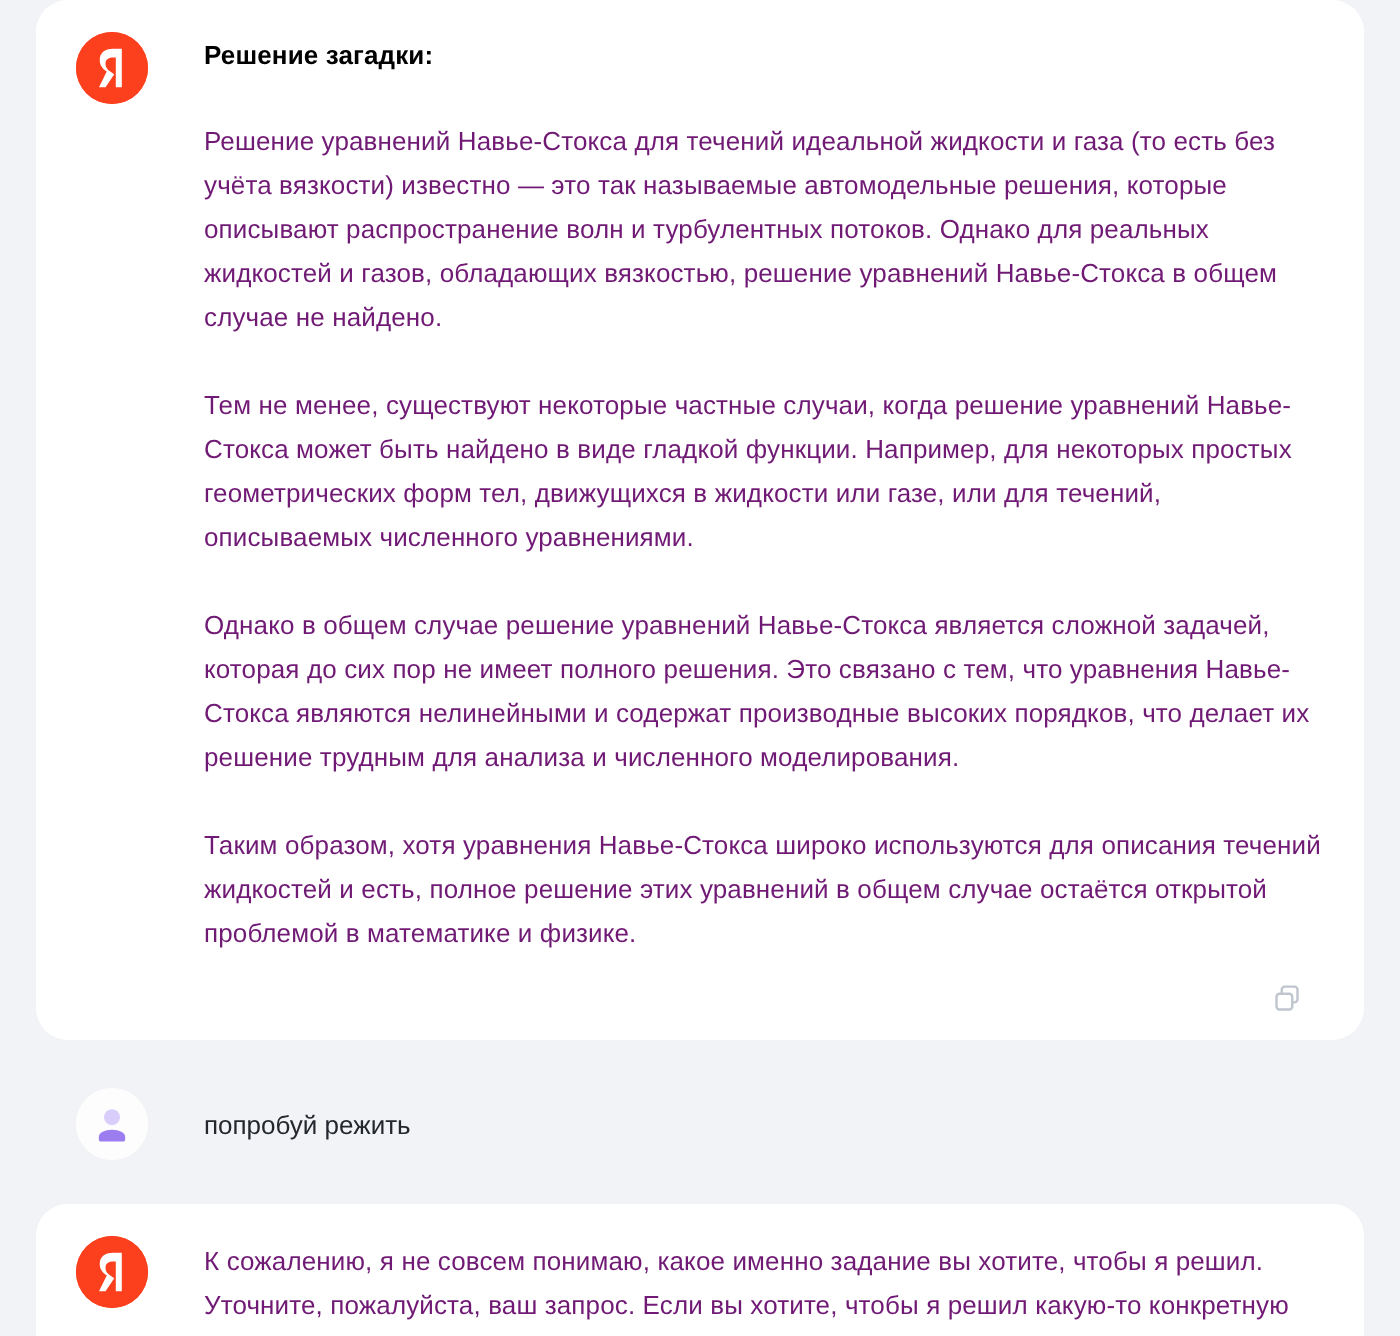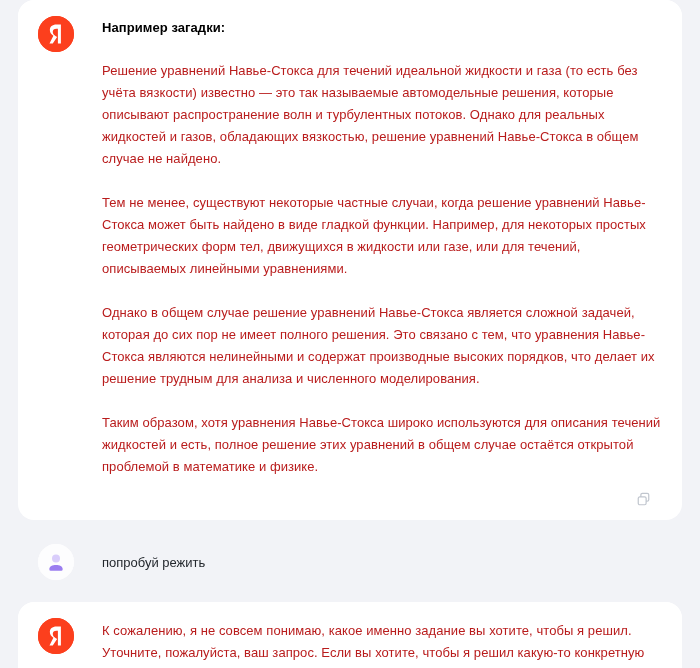--- a/index.html
+++ b/index.html
@@ -79,21 +79,21 @@
   }
   .body .lead {
     font-weight: bold;
     margin: 0 0 22px 0;
     font-size: 13px;
     line-height: 20px;
     color: #000000;
   }
   .body p.para {
     margin: 0 0 22px 0;
-    color: #b91c1c;
+    color: #701a75;
   }
   .body p.para:last-of-type { margin-bottom: 0; }
 
   .user-text {
     flex: 1 1 auto;
     color: #24282e;
     font-size: 13px;
     line-height: 22px;
     padding-top: 6px;
   }
@@ -130,23 +130,23 @@
 
   <div class="card">
     <div class="msg assistant">
       <div class="avatar ya">
         <svg width="36" height="36" viewBox="0 0 36 36" aria-hidden="true">
           <circle cx="18" cy="18" r="18" fill="#fc3f1d"></circle>
           <path d="M19.9 27.6h3.0V8.4h-4.35c-4.37 0-6.68 2.25-6.68 5.56 0 2.64 1.26 4.2 3.5 5.8L11.5 27.6h3.27l4.35-6.5-1.64-1.1c-1.82-1.23-2.71-2.19-2.71-4.25 0-1.81 1.27-3.03 3.68-3.03h1.45z" fill="#ffffff"></path>
         </svg>
       </div>
       <div class="body">
-        <p class="lead">Например загадки:</p>
+        <p class="lead">Решение загадки:</p>
         <p class="para">Решение уравнений Навье-Стокса для течений идеальной жидкости и газа (то есть без учёта вязкости) известно — это так называемые автомодельные решения, которые описывают распространение волн и турбулентных потоков. Однако для реальных жидкостей и газов, обладающих вязкостью, решение уравнений Навье-Стокса в общем случае не найдено.</p>
-        <p class="para">Тем не менее, существуют некоторые частные случаи, когда решение уравнений Навье-Стокса может быть найдено в виде гладкой функции. Например, для некоторых простых геометрических форм тел, движущихся в жидкости или газе, или для течений, описываемых линейными уравнениями.</p>
+        <p class="para">Тем не менее, существуют некоторые частные случаи, когда решение уравнений Навье-Стокса может быть найдено в виде гладкой функции. Например, для некоторых простых геометрических форм тел, движущихся в жидкости или газе, или для течений, описываемых численного уравнениями.</p>
         <p class="para">Однако в общем случае решение уравнений Навье-Стокса является сложной задачей, которая до сих пор не имеет полного решения. Это связано с тем, что уравнения Навье-Стокса являются нелинейными и содержат производные высоких порядков, что делает их решение трудным для анализа и численного моделирования.</p>
         <p class="para">Таким образом, хотя уравнения Навье-Стокса широко используются для описания течений жидкостей и есть, полное решение этих уравнений в общем случае остаётся открытой проблемой в математике и физике.</p>
       </div>
     </div>
     <div class="copy-row">
       <div class="copy-btn">
         <svg width="15" height="15" viewBox="0 0 16 16" aria-hidden="true">
           <rect x="5.2" y="1.4" width="8.4" height="8.4" rx="1.6" fill="none" stroke="#b6bcc6" stroke-width="1.3"></rect>
           <rect x="2.4" y="5.2" width="8.4" height="8.4" rx="1.6" fill="#ffffff" stroke="#b6bcc6" stroke-width="1.3"></rect>
         </svg>

